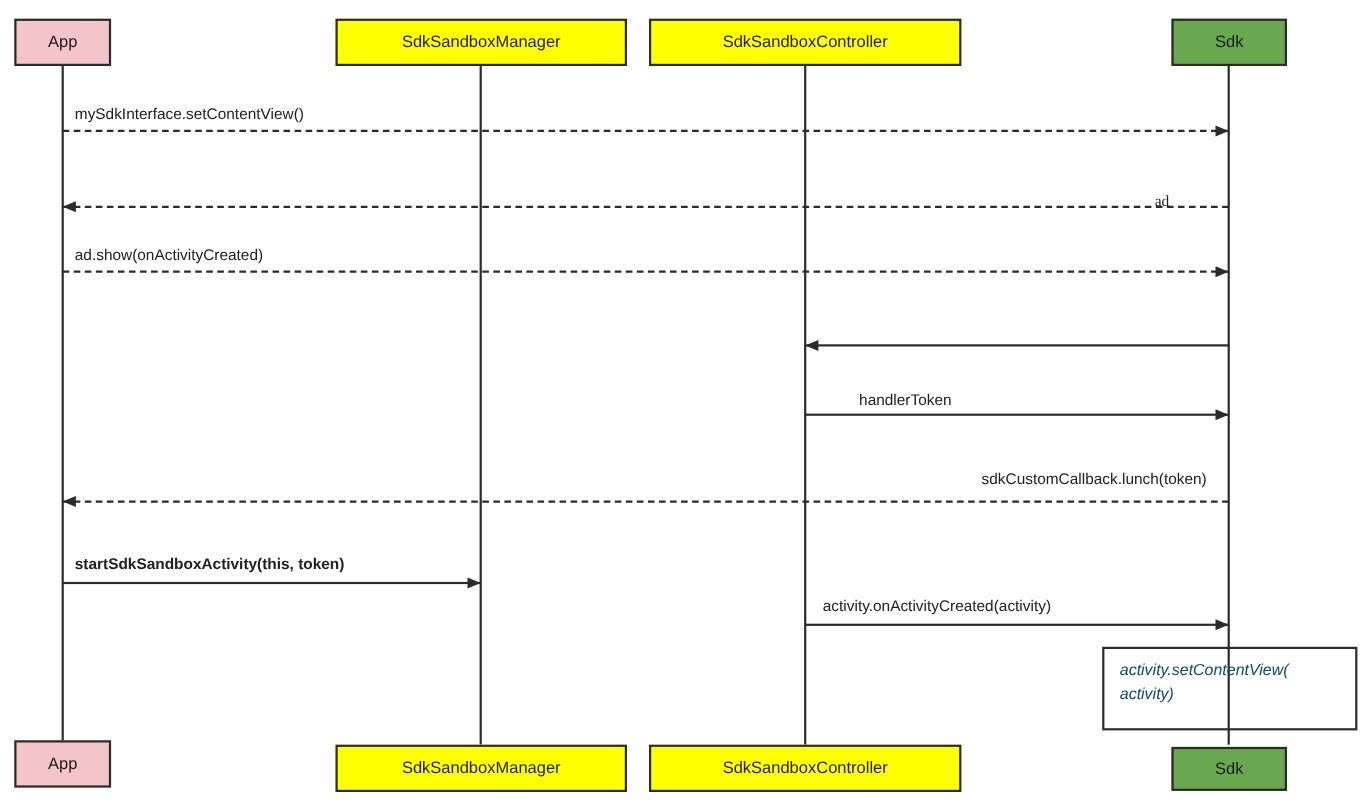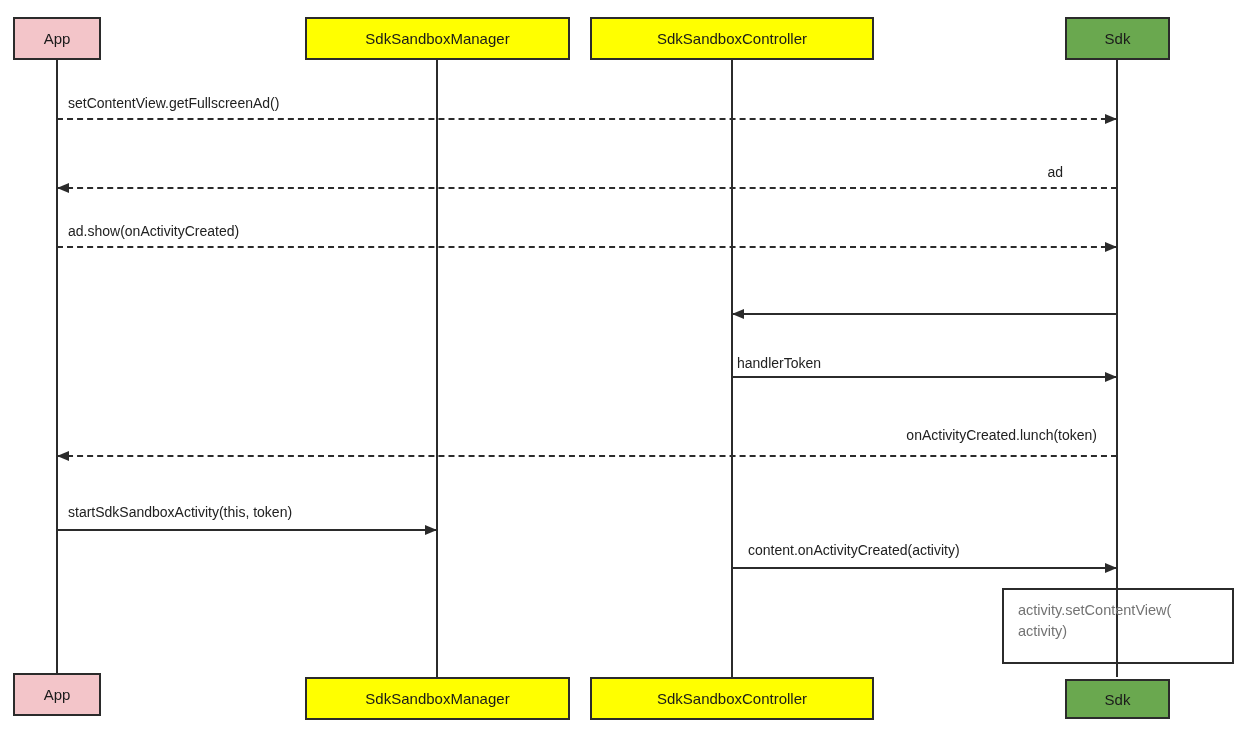--- a/index.html
+++ b/index.html
@@ -61,21 +61,22 @@
     left: 1002px;
     top: 588px;
     width: 232px;
     height: 76px;
     box-sizing: border-box;
     border: 2px solid #2b2b2b;
     background: transparent;
     padding: 10px 0 0 14px;
     font-size: 14.5px;
     line-height: 21px;
-    color: #737373;
+    color: #0c4a6e;
+    font-style: italic;
   }
 </style>
 </head>
 <body>
 
 <div id="canvas">
 
   <div class="actor-box" style="left: 13px; top: 17px; width: 88px; background-color: rgb(243, 197, 201);">
       <span>App</span>
     </div>
@@ -87,48 +88,48 @@
     </div>
   <div class="actor-box" style="left: 1065px; top: 17px; width: 105px; background-color: rgb(106, 168, 79);">
       <span>Sdk</span>
     </div>
 
   <div class="lifeline" style="left:56px;"></div>
   <div class="lifeline" style="left:436px;"></div>
   <div class="lifeline" style="left:731px;"></div>
   <div class="lifeline" style="left:1116px;"></div>
 
-  <div class="msg-label" style="left:68px; top:95px;">setContentView.getFullscreenAd()</div>
+  <div class="msg-label" style="left:68px; top:95px;">mySdkInterface.setContentView()</div>
   <div class="msg-line dashed" style="left:57px; top:118px; width:1060px;"></div>
   <div class="arrow-right" style="left:1105px; top:114px;"></div>
 
-  <div class="msg-label" style="right:178px; top:164px;">ad</div>
+  <div class="msg-label" style="right:178px; top:176px;font-family:Liberation Serif, serif;">ad</div>
   <div class="msg-line dashed" style="left:57px; top:187px; width:1060px;"></div>
   <div class="arrow-left" style="left:57px; top:183px;"></div>
 
   <div class="msg-label" style="left:68px; top:223px;">ad.show(onActivityCreated)</div>
   <div class="msg-line dashed" style="left:57px; top:246px; width:1060px;"></div>
   <div class="arrow-right" style="left:1105px; top:242px;"></div>
 
   <div class="msg-line" style="left:732px; top:313px; width:385px;"></div>
   <div class="arrow-left" style="left:732px; top:309px;"></div>
 
-  <div class="msg-label" style="left:737px; top:355px;">handlerToken</div>
+  <div class="msg-label" style="left:781px; top:355px;">handlerToken</div>
   <div class="msg-line" style="left:732px; top:376px; width:385px;"></div>
   <div class="arrow-right" style="left:1105px; top:372px;"></div>
 
-  <div class="msg-label" style="right:144px; top:427px;">onActivityCreated.lunch(token)</div>
+  <div class="msg-label" style="right:144px; top:427px;">sdkCustomCallback.lunch(token)</div>
   <div class="msg-line dashed" style="left:57px; top:455px; width:1060px;"></div>
   <div class="arrow-left" style="left:57px; top:451px;"></div>
 
-  <div class="msg-label" style="left:68px; top:504px;">startSdkSandboxActivity(this, token)</div>
+  <div class="msg-label" style="left:68px; top:504px;font-weight:bold;">startSdkSandboxActivity(this, token)</div>
   <div class="msg-line" style="left:57px; top:529px; width:380px;"></div>
   <div class="arrow-right" style="left:425px; top:525px;"></div>
 
-  <div class="msg-label" style="left:748px; top:542px;">content.onActivityCreated(activity)</div>
+  <div class="msg-label" style="left:748px; top:542px;">activity.onActivityCreated(activity)</div>
   <div class="msg-line" style="left:732px; top:567px; width:385px;"></div>
   <div class="arrow-right" style="left:1105px; top:563px;"></div>
 
   <div class="note-box">
     <div>activity.setContentView(</div>
     <div>activity)</div>
   </div>
 
   <div class="actor-box" style="left: 13px; top: 673px; width: 88px; background-color: rgb(243, 197, 201);">
       <span>App</span>

